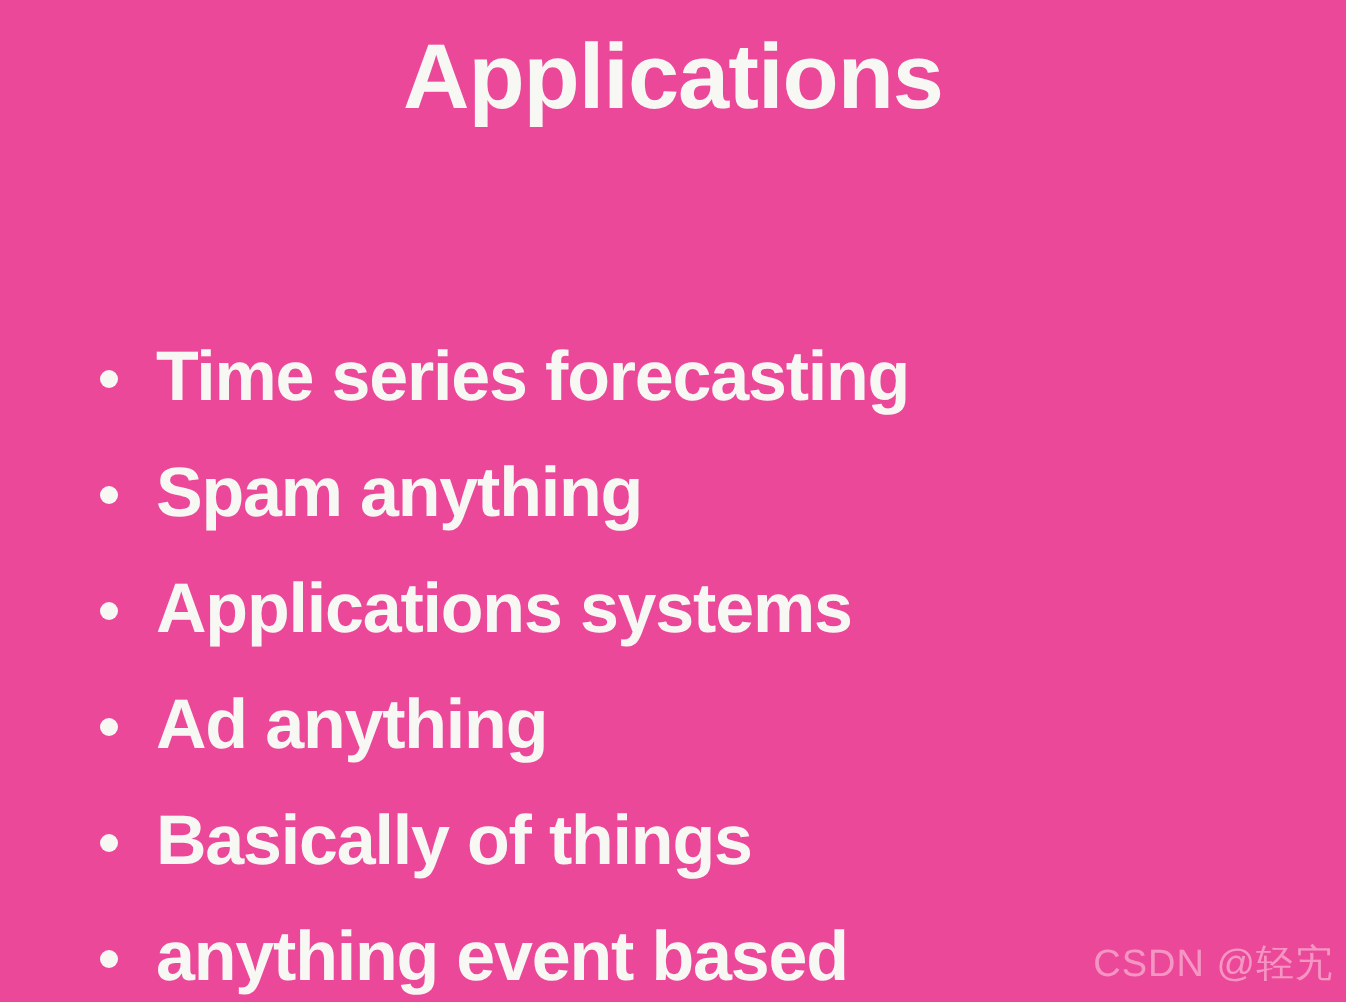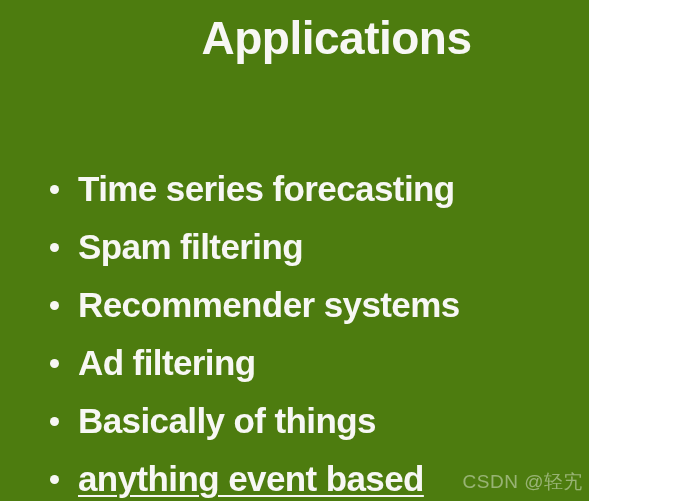--- a/index.html
+++ b/index.html
@@ -8,23 +8,23 @@
   }
   body {
     width: 673px;
     height: 501px;
     overflow: hidden;
     font-family: "Liberation Sans", sans-serif;
   }
 
   #slide {
     position: relative;
-    width: 589px;
+    width: 673px;
     height: 501px;
-    background: #4d7c0f;
+    background: #ec4899;
     overflow: hidden;
   }
 
   #slide-title {
     position: absolute;
     top: 14px;
     left: 0;
     width: 673px;
     text-align: center;
     font-size: 46px;
@@ -68,21 +68,20 @@
     margin-top: -4px;
     border-radius: 50%;
     background: #f7f7f4;
   }
 
   .bullet-text {
     display: inline-block;
   }
 
   .underlined {
-    text-decoration: underline;
     text-decoration-thickness: 2px;
     text-underline-offset: 4px;
   }
 
   #watermark {
     position: absolute;
     right: 6px;
     bottom: 6px;
     font-size: 19px;
     color: #ffffff;
@@ -102,31 +101,31 @@
 
   <ul id="bullet-list">
 
     <li class="bullet-item">
       <span class="bullet-dot"></span>
       <span class="bullet-text">Time series forecasting</span>
     </li>
 
     <li class="bullet-item">
       <span class="bullet-dot"></span>
-      <span class="bullet-text">Spam filtering</span>
+      <span class="bullet-text">Spam anything</span>
     </li>
 
     <li class="bullet-item">
       <span class="bullet-dot"></span>
-      <span class="bullet-text">Recommender systems</span>
+      <span class="bullet-text">Applications systems</span>
     </li>
 
     <li class="bullet-item">
       <span class="bullet-dot"></span>
-      <span class="bullet-text">Ad filtering</span>
+      <span class="bullet-text">Ad anything</span>
     </li>
 
     <li class="bullet-item">
       <span class="bullet-dot"></span>
       <span class="bullet-text">Basically of things</span>
     </li>
 
     <li class="bullet-item">
       <span class="bullet-dot"></span>
         <span class="bullet-text underlined">anything event based</span>

